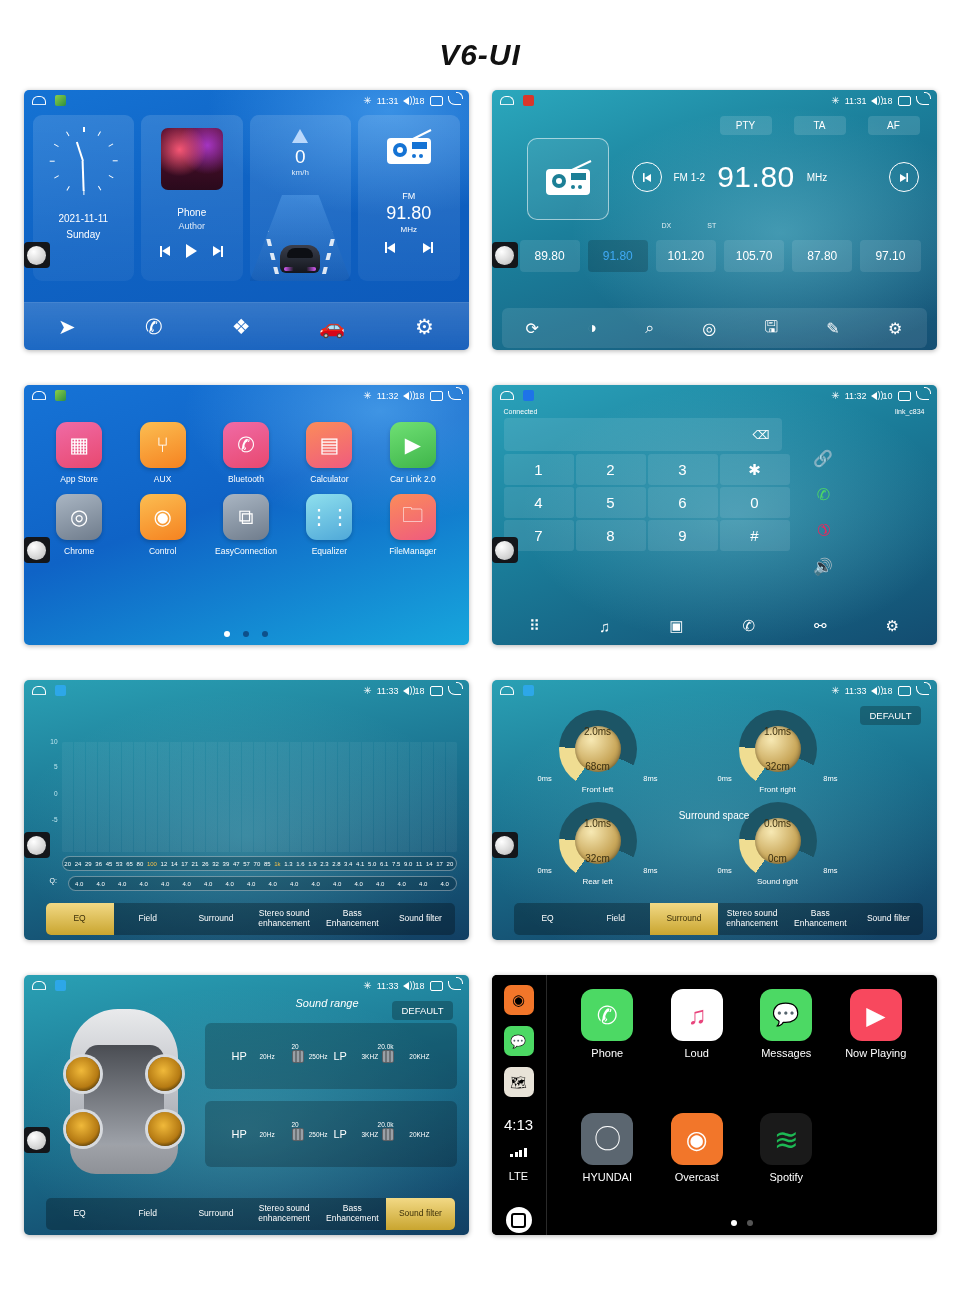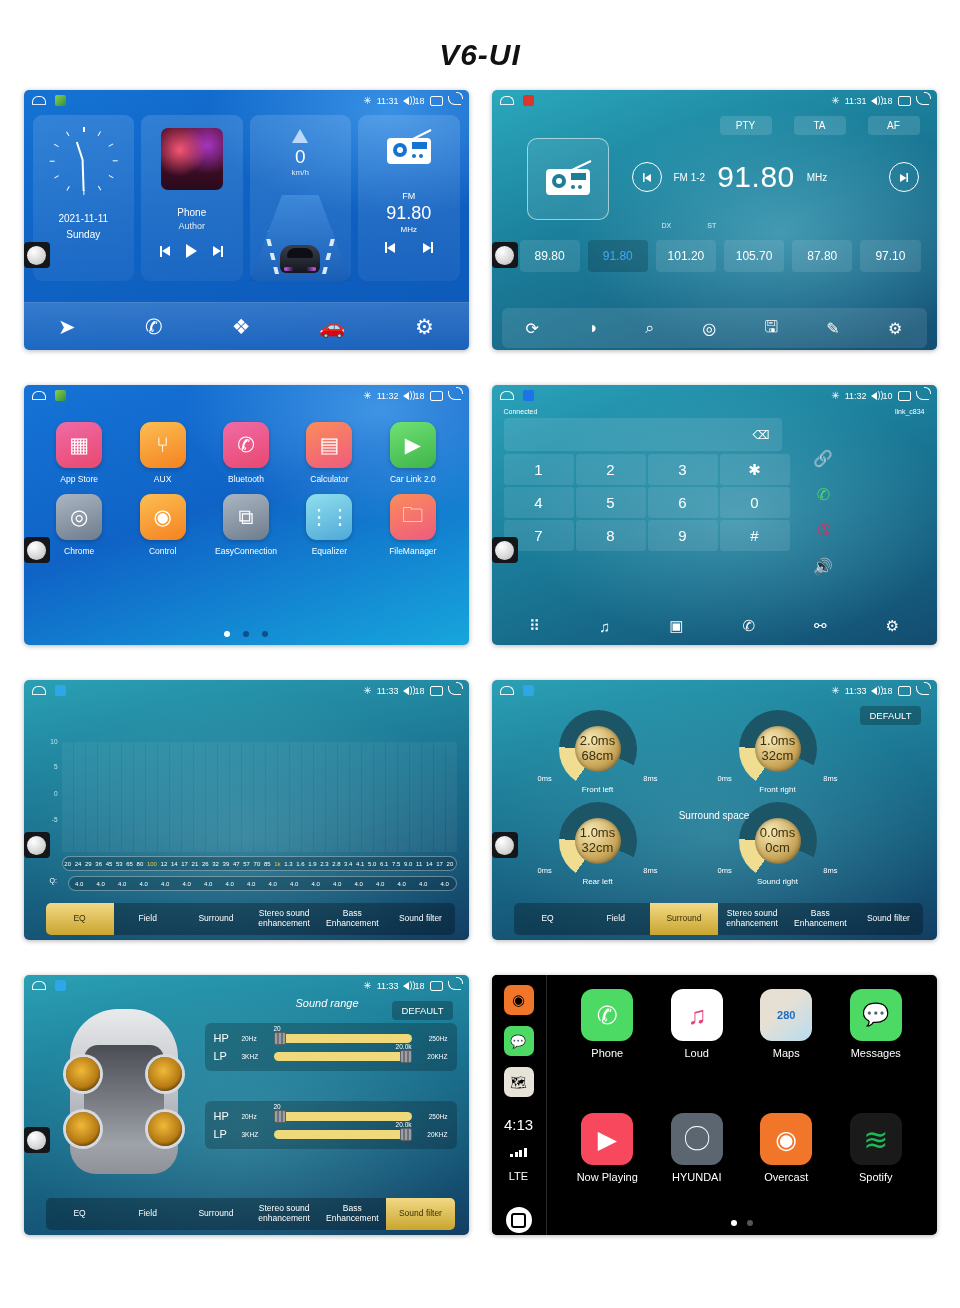--- a/index.html
+++ b/index.html
@@ -309,22 +309,22 @@
   .knob-unit { position:absolute; width: 120px; text-align:center; }
   .knob-ring {
     width: 78px; height: 78px; border-radius: 50%; margin: 0 auto;
     background: conic-gradient(from 215deg, #f0dd92 0 16%, #1c5566 16% 72%, transparent 72%);
     display:flex;align-items:center;justify-content:center;
     position:relative;
   }
   .knob-inner {
     width: 46px;height:46px;border-radius:50%;
     background: radial-gradient(circle at 35% 30%, #f7e9b4, #c9a75a 60%, #7d6430);
-    display:flex;flex-direction:column;align-items:center;justify-content:center;
-    font-size: 13px; color:#3a2f10; line-height:1.15;
+    display:flex;flex-direction:column;align-items:center;justify-content:space-between;
+    font-size: 10px; color:#3a2f10; line-height:1.15;
     box-shadow: inset 0 0 4px rgba(0,0,0,.4);
   }
   .knob-lbl { font-size: 8px; color:#fff; margin-top: 2px;}
   .knob-ends { font-size: 7.5px; color:#fff; display:flex; justify-content:space-between; margin-top:-14px; }
   .surround-title { position:absolute; top: 108px; left:0; right:0; text-align:center; font-size: 10px; color:#fff;}
   .default-btn { position:absolute; top: 26px; right: 16px; padding: 4px 9px; font-size: 9.5px; color:#fff;
                  background: rgba(0,0,0,.25); border-radius:4px; }
 
   
   .car-top {
@@ -333,23 +333,23 @@
     background: linear-gradient(180deg,#e9eaec,#b9bcc2 55%,#8e9197);
   }
   .car-top::before {
     content:""; position:absolute; left: 14px; top: 36px; width: 80px; height: 100px;
     border-radius: 14px; background: linear-gradient(180deg,#4a4d53,#9ea2a9);
   }
   .spk { position:absolute; width: 34px; height:34px; border-radius:50%;
          background: radial-gradient(circle at 45% 40%, #f0b93a, #b57a13 60%, #6b4a0c 75%, #cfd2d6 78%);
          box-shadow: 0 0 0 3px #d7dade; }
   .filter-panel {
-    position:absolute; right: 12px; width: 252px; height: 48px;
+    position:absolute; right: 12px; width: 252px; height: 66px;
     border-radius: 6px; background: rgba(0,0,0,.22);
-    padding: 7px 9px; display:flex;flex-direction:column; gap: 6px; justify-content:center;
+    padding: 7px 9px; display:flex;flex-direction:row; gap: 6px; justify-content:center;
   }
   .filter-row { display:flex; align-items:center; gap: 6px; position:relative; }
   .fr-name { font-size: 11px; color:#fff; width: 22px; }
   .fr-min { font-size: 6.5px; color:#fff; width: 26px; }
   .fr-max { font-size: 6.5px; color:#fff; width: 30px; text-align:right; }
   .track { flex:1; height: 9px; border-radius: 5px; background:#f0d97a; position:relative; }
   .thumb { position:absolute; top:-2px; width: 12px; height: 13px; border-radius: 2px;
            background: repeating-linear-gradient(90deg,#9aa0a6 0 2px,#6d7276 2px 4px); border:1px solid #5b6065;}
   .fr-val { position:absolute; top: -9px; font-size: 6.5px; color:#fff; }
   .range-title { position:absolute; top: 22px; right: 110px; font-size: 11px; color:#fff;font-style:italic; }
@@ -970,24 +970,20 @@
     <div class="cp-grid">
       <div class="cp-cell">
         <div class="cp-icon" style="background:#4cd964">✆</div>
         <div class="cp-label">Phone</div>
       </div>
       <div class="cp-cell">
         <div class="cp-icon" style="background:#fff;color:#e8447c">♫</div>
         <div class="cp-label">Loud</div>
       </div>
       <div class="cp-cell">
-        <div class="cp-icon" style="background:linear-gradient(140deg,#e6e0d4 40%,#b7dcf0);color:#1b6ec2;font-size:11px;font-weight:bold">280</div>
-        <div class="cp-label">Maps</div>
-      </div>
-      <div class="cp-cell">
         <div class="cp-icon" style="background:#4cd964;font-size:22px">💬</div>
         <div class="cp-label">Messages</div>
       </div>
       <div class="cp-cell">
         <div class="cp-icon" style="background:#f8485e">▶</div>
         <div class="cp-label">Now Playing</div>
       </div>
       <div class="cp-cell">
         <div class="cp-icon" style="background:#5b6670;font-size:28px">〇</div>
         <div class="cp-label">HYUNDAI</div>

